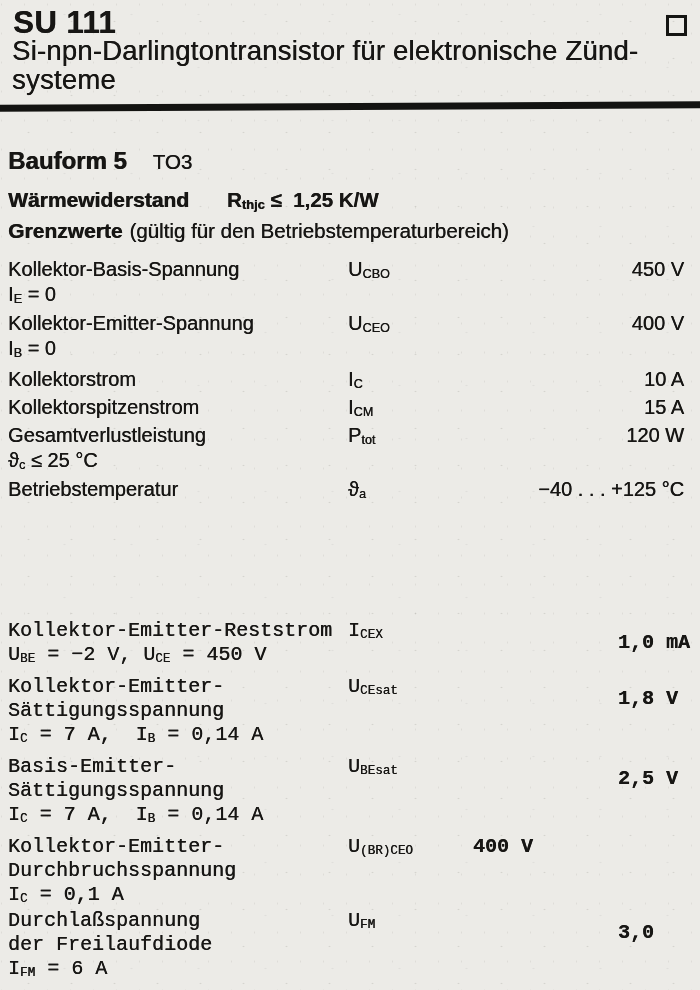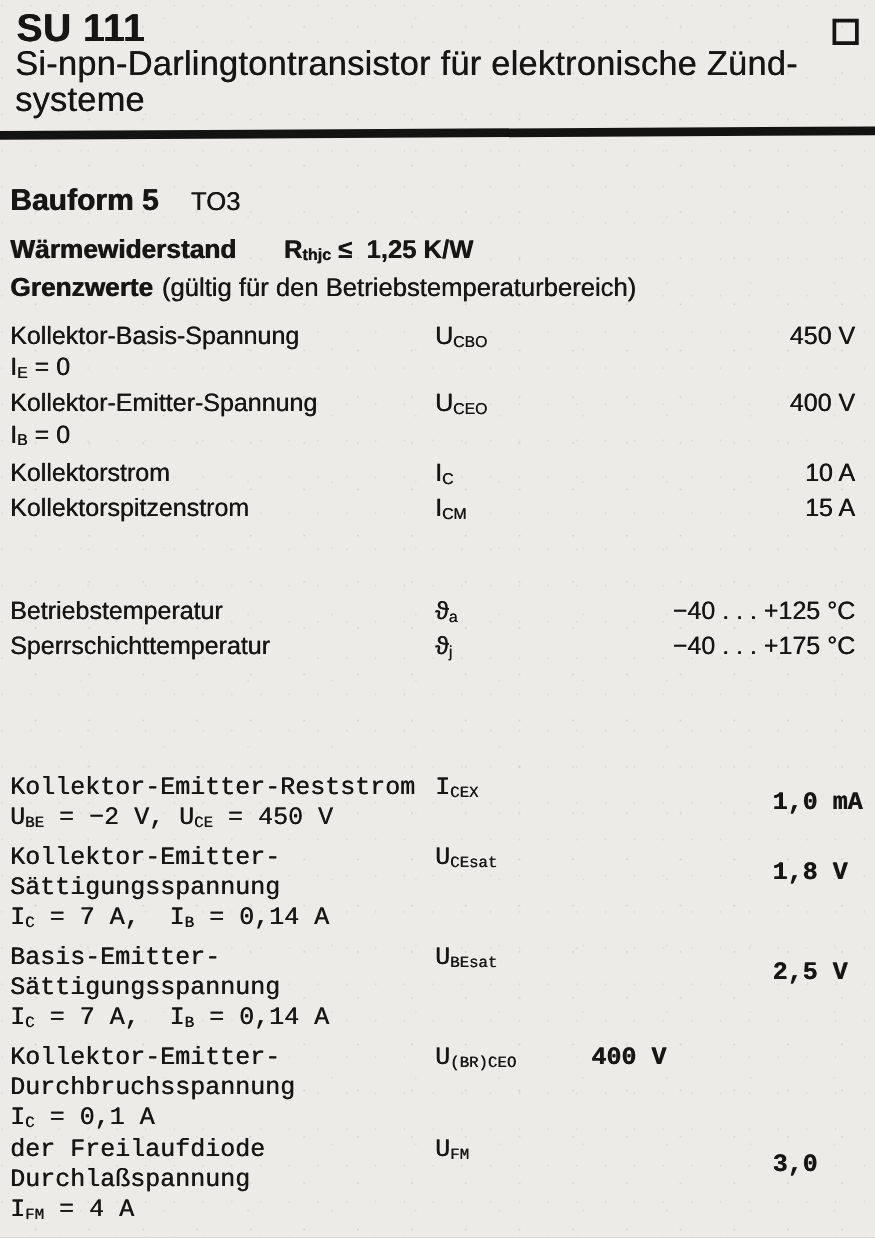--- a/index.html
+++ b/index.html
@@ -86,32 +86,33 @@
     <div class="sym" data-bind-rich="grenzwerte.rows.2.symbol"><span>I</span><sub>C</sub></div>
     <div class="val" data-bind="grenzwerte.rows.2.value">10 A</div>
   </div>
 
   <div class="row" style="top:395px">
     <div data-bind="grenzwerte.rows.3.label">Kollektorspitzenstrom</div>
     <div class="sym" data-bind-rich="grenzwerte.rows.3.symbol"><span>I</span><sub>CM</sub></div>
     <div class="val" data-bind="grenzwerte.rows.3.value">15 A</div>
   </div>
 
+  <div class="row" style="top:423px">
+    <div data-bind="grenzwerte.rows.4.label">Gesamtverlustleistung</div>
+    <div data-bind-rich="grenzwerte.rows.4.condition"><span>ϑ</span><sub>c</sub><span> ≤ 25 °C</span></div>
+    <div class="sym" data-bind-rich="grenzwerte.rows.4.symbol"><span>P</span><sub>tot</sub></div>
+    <div class="val" data-bind="grenzwerte.rows.4.value">120 W</div>
+  </div>
 
   <div class="row" style="top:477px">
     <div data-bind="grenzwerte.rows.5.label">Betriebstemperatur</div>
     <div class="sym" data-bind-rich="grenzwerte.rows.5.symbol"><span>ϑ</span><sub>a</sub></div>
     <div class="val" data-bind="grenzwerte.rows.5.value">−40 . . . +125 °C</div>
   </div>
 
-  <div class="row" style="top:505px">
-    <div data-bind="grenzwerte.rows.6.label">Sperrschichttemperatur</div>
-    <div class="sym" data-bind-rich="grenzwerte.rows.6.symbol"><span>ϑ</span><sub>j</sub></div>
-    <div class="val" data-bind="grenzwerte.rows.6.value">−40 . . . +175 °C</div>
-  </div>
 
 
   <div class="row krow" style="top:619px">
     <div data-bind="kennwerte.rows.0.label_lines.0">Kollektor-Emitter-Reststrom</div>
     <div data-bind-rich="kennwerte.rows.0.condition"><span>U</span><sub>BE</sub><span> = −2 V, U</span><sub>CE</sub><span> = 450 V</span></div>
     <div class="sym" data-bind-rich="kennwerte.rows.0.symbol"><span>I</span><sub>CEX</sub></div>
     <div class="kmax" data-bind="kennwerte.rows.0.max">1,0 mA</div>
   </div>
 
   <div class="row krow" style="top:675px">
@@ -132,20 +133,20 @@
 
   <div class="row krow" style="top:835px">
     <div data-bind="kennwerte.rows.3.label_lines.0">Kollektor-Emitter-</div>
     <div data-bind="kennwerte.rows.3.label_lines.1">Durchbruchsspannung</div>
     <div data-bind-rich="kennwerte.rows.3.condition"><span>I</span><sub>C</sub><span> = 0,1 A</span></div>
     <div class="sym" data-bind-rich="kennwerte.rows.3.symbol"><span>U</span><sub>(BR)CEO</sub></div>
     <div class="kmin" data-bind="kennwerte.rows.3.min">400 V</div>
   </div>
 
   <div class="row krow" style="top:909px">
+    <div data-bind="kennwerte.rows.4.label_lines.0">Durchlaßspannung</div>
     <div data-bind="kennwerte.rows.4.label_lines.1">der Freilaufdiode</div>
-    <div data-bind="kennwerte.rows.4.label_lines.0">Durchlaßspannung</div>
-    <div data-bind-rich="kennwerte.rows.4.condition"><span>I</span><sub>FM</sub><span> = 4 A</span></div>
+    <div data-bind-rich="kennwerte.rows.4.condition"><span>I</span><sub>FM</sub><span> = 6 A</span></div>
     <div class="sym" data-bind-rich="kennwerte.rows.4.symbol"><span>U</span><sub>FM</sub></div>
     <div class="kmax" data-bind="kennwerte.rows.4.max">3,0</div>
   </div>
 
 </div>
 
 </body></html>

